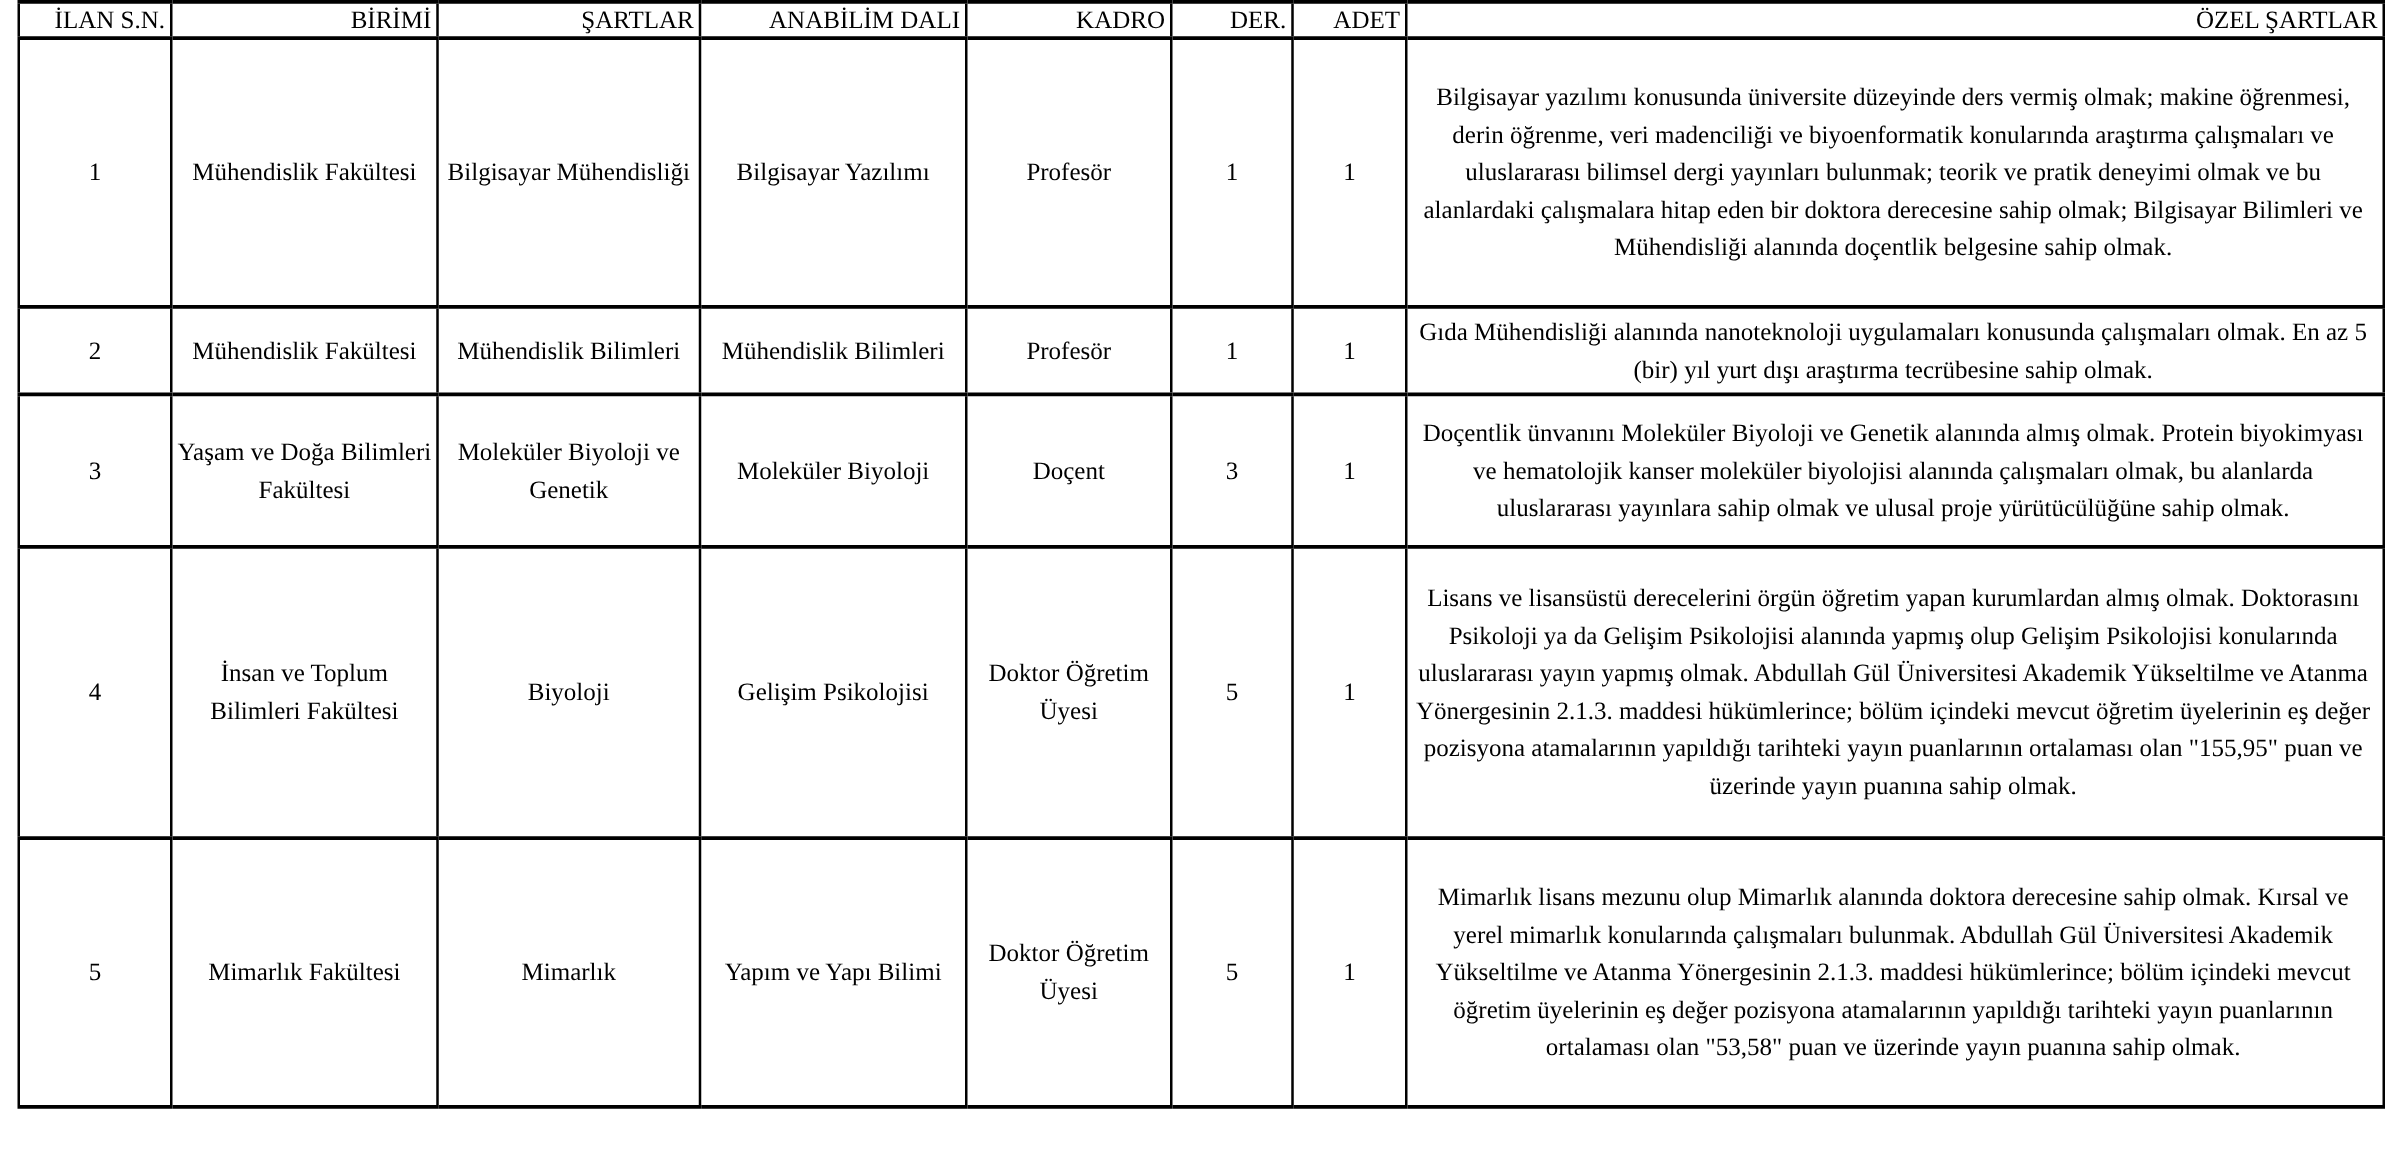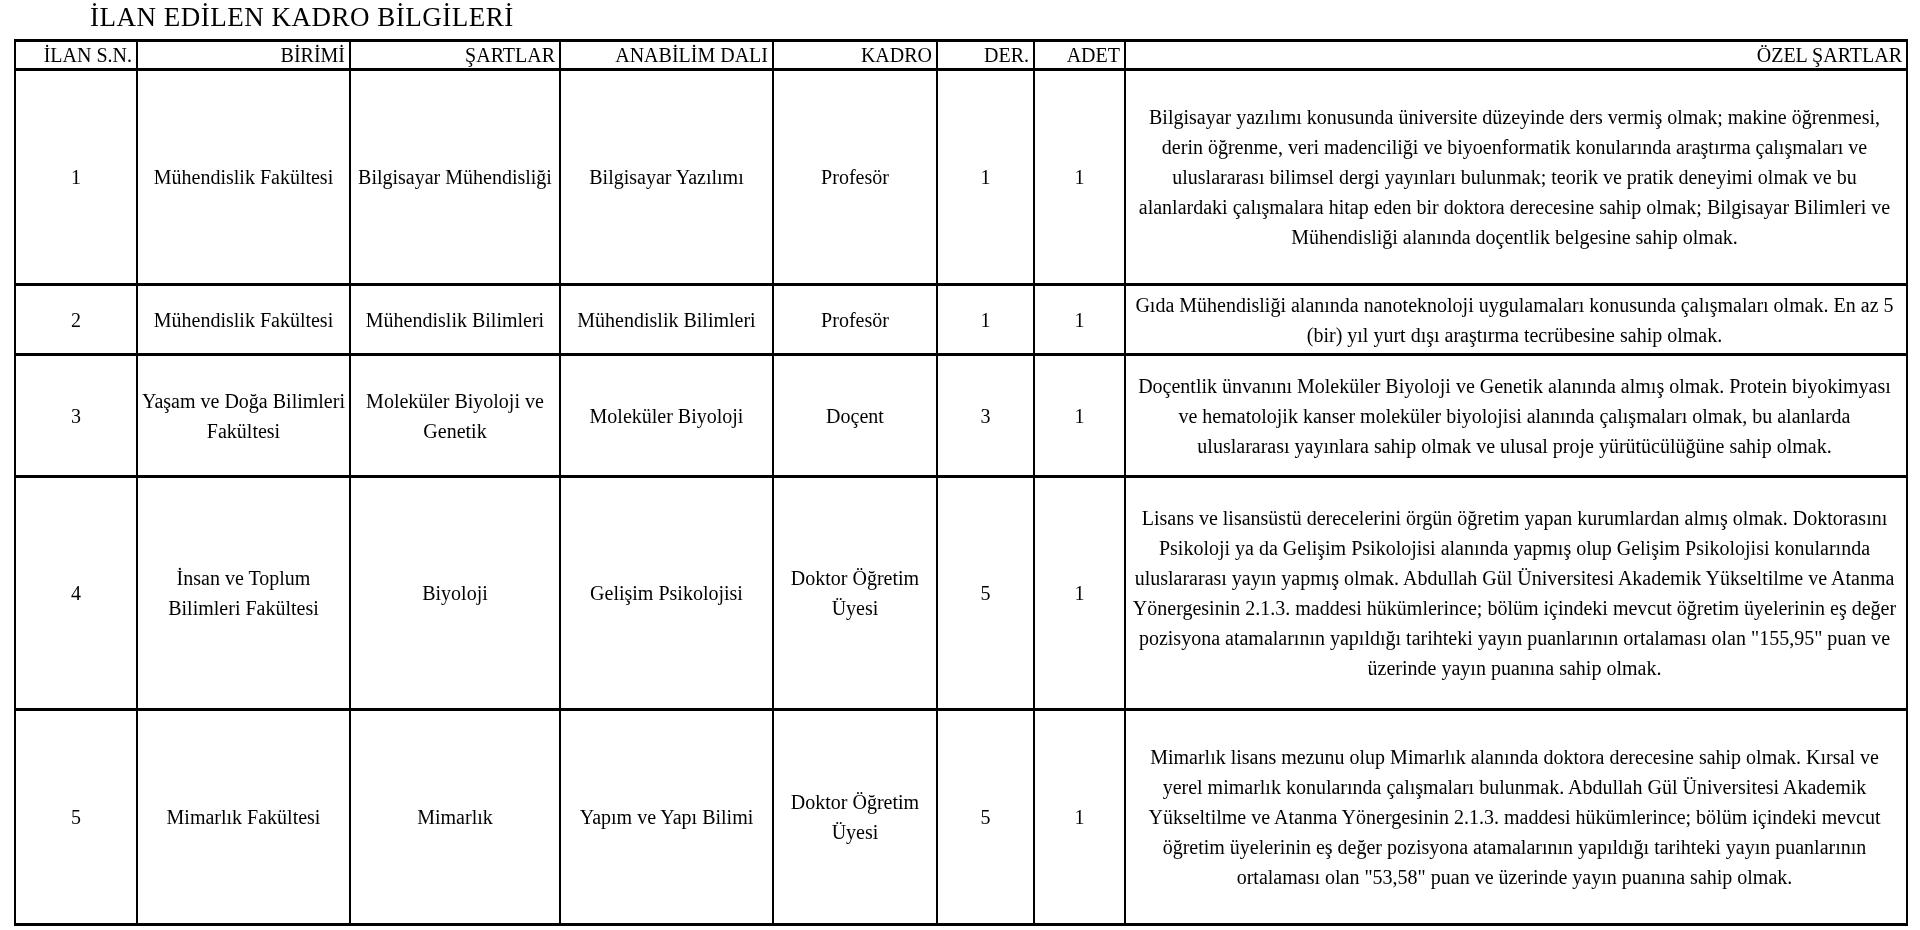--- a/index.html
+++ b/index.html
@@ -64,21 +64,20 @@
   tr.r2 { height: 70px;  }
   tr.r3 { height: 122px; }
   tr.r4 { height: 233px; }
   tr.r5 { height: 215px; }
 </style>
 </head>
 <body>
 
 <div class="page">
 
-  <h1 class="doc-title">İLAN EDİLEN KADRO BİLGİLERİ</h1>
 
   <table class="kadro">
     <colgroup>
       <col style="width:122px">
       <col style="width:213px">
       <col style="width:210px">
       <col style="width:213px">
       <col style="width:164px">
       <col style="width:97px">
       <col style="width:91px">

